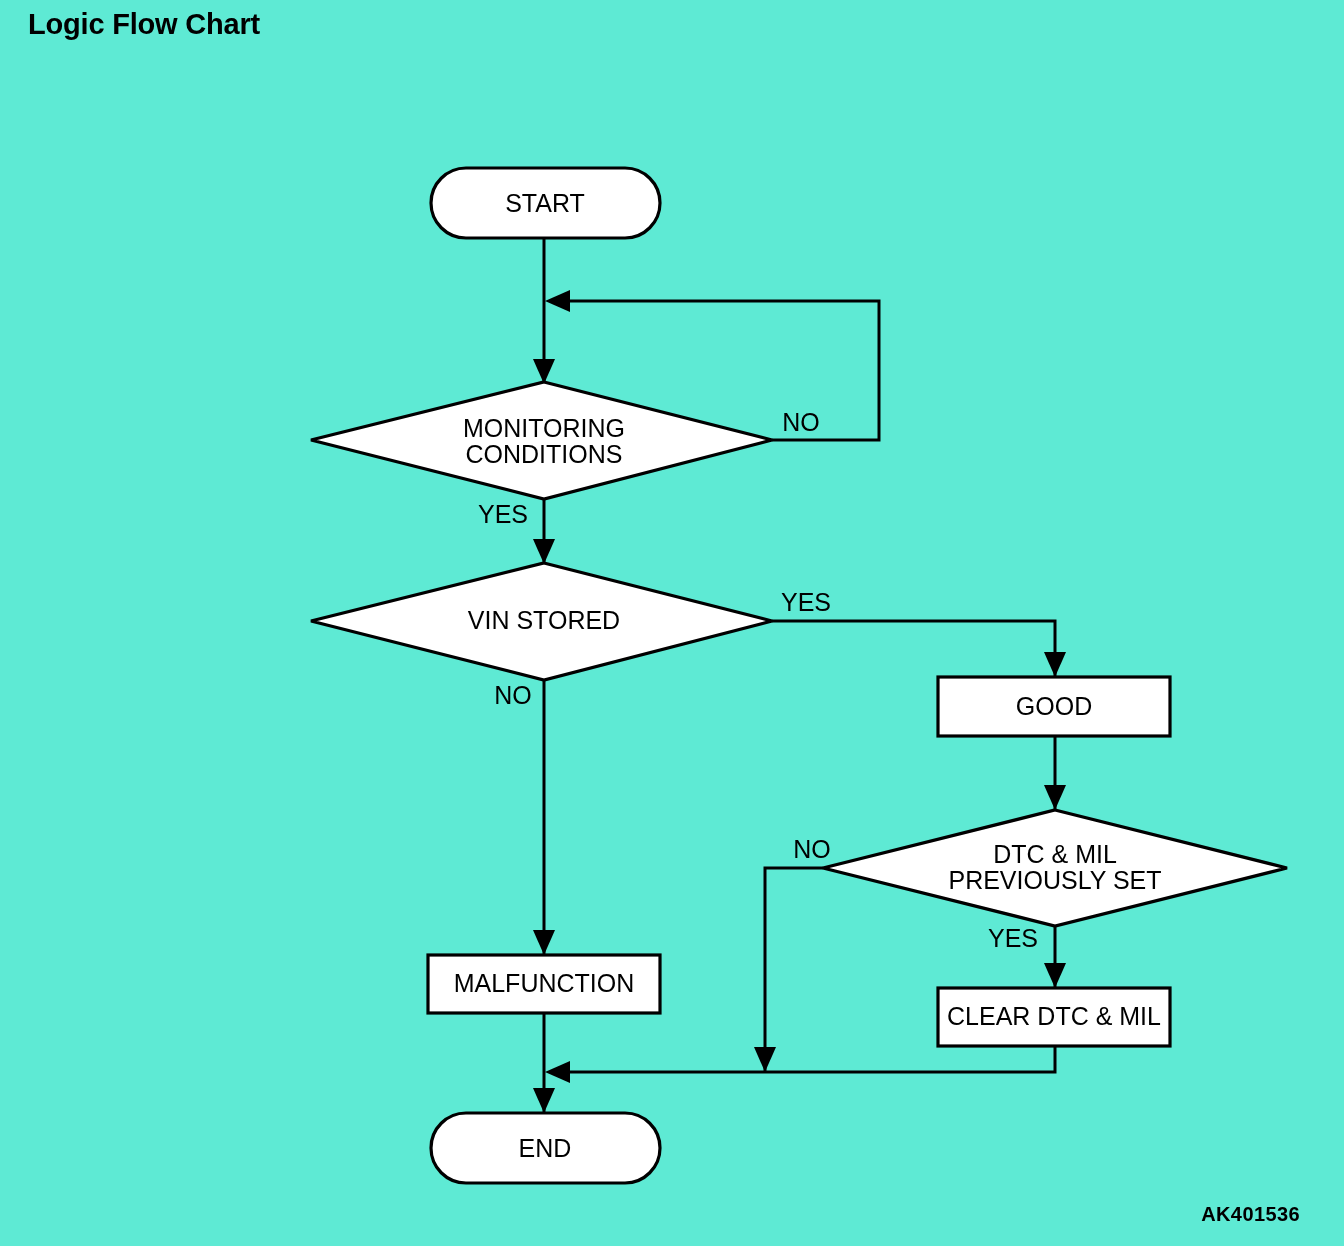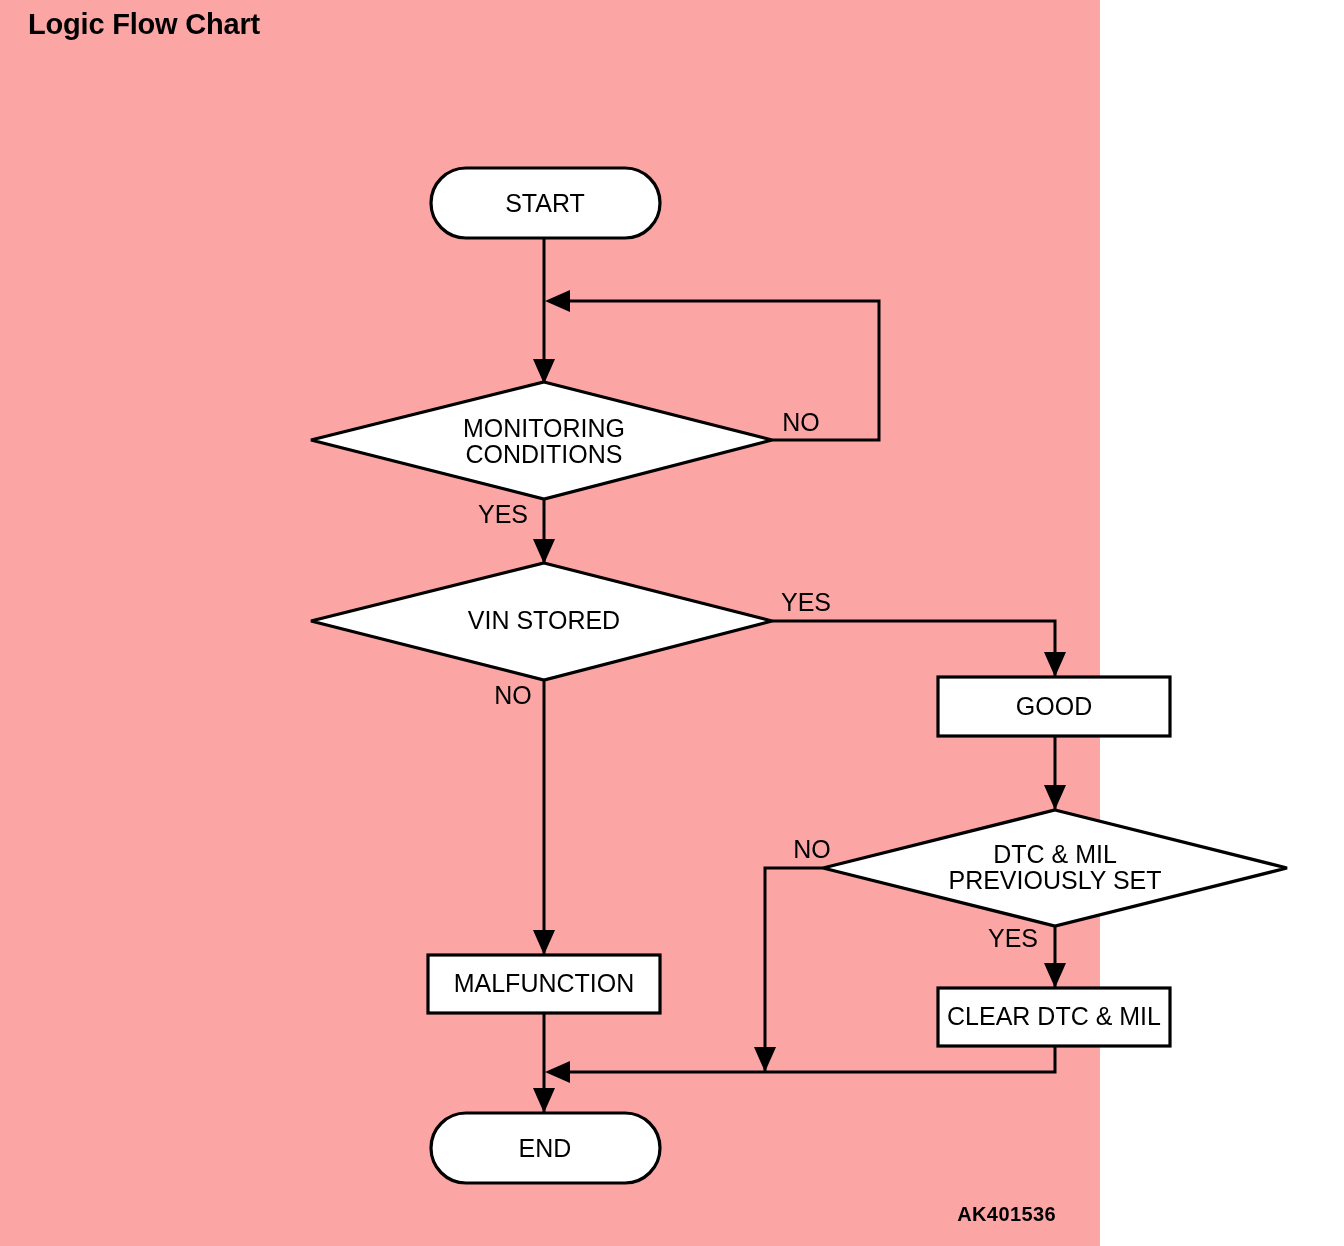--- a/index.html
+++ b/index.html
@@ -10,23 +10,23 @@
   body {
     width: 1344px;
     height: 1246px;
     font-family: "Liberation Sans", sans-serif;
     color: #000000;
     overflow: hidden;
     position: relative;
   }
   #page {
     position: relative;
-    width: 1100px;
+    width: 1344px;
     height: 1246px;
-    background: #fca5a5;
+    background: #5eead4;
   }
   #title {
     position: absolute;
     left: 28px;
     top: 8px;
     font-size: 29px;
     font-weight: bold;
     letter-spacing: -0.2px;
     white-space: nowrap;
   }

